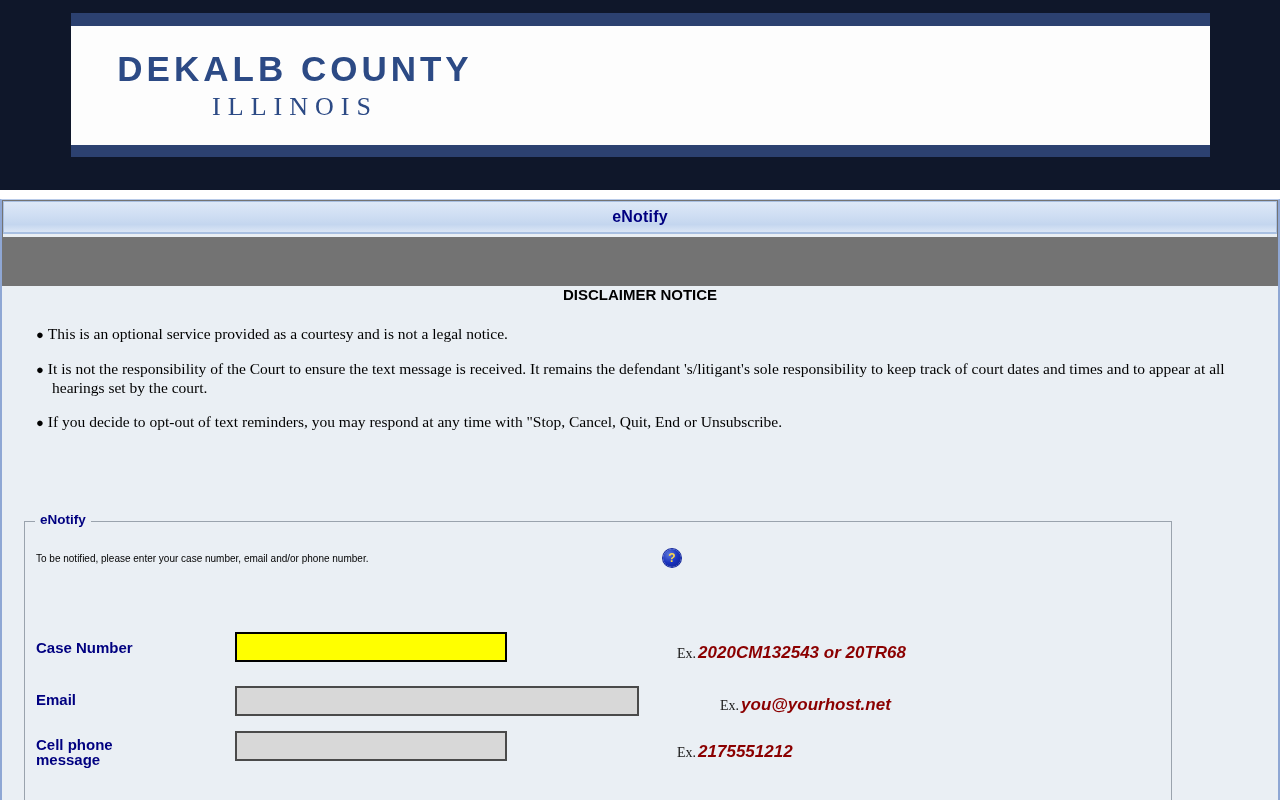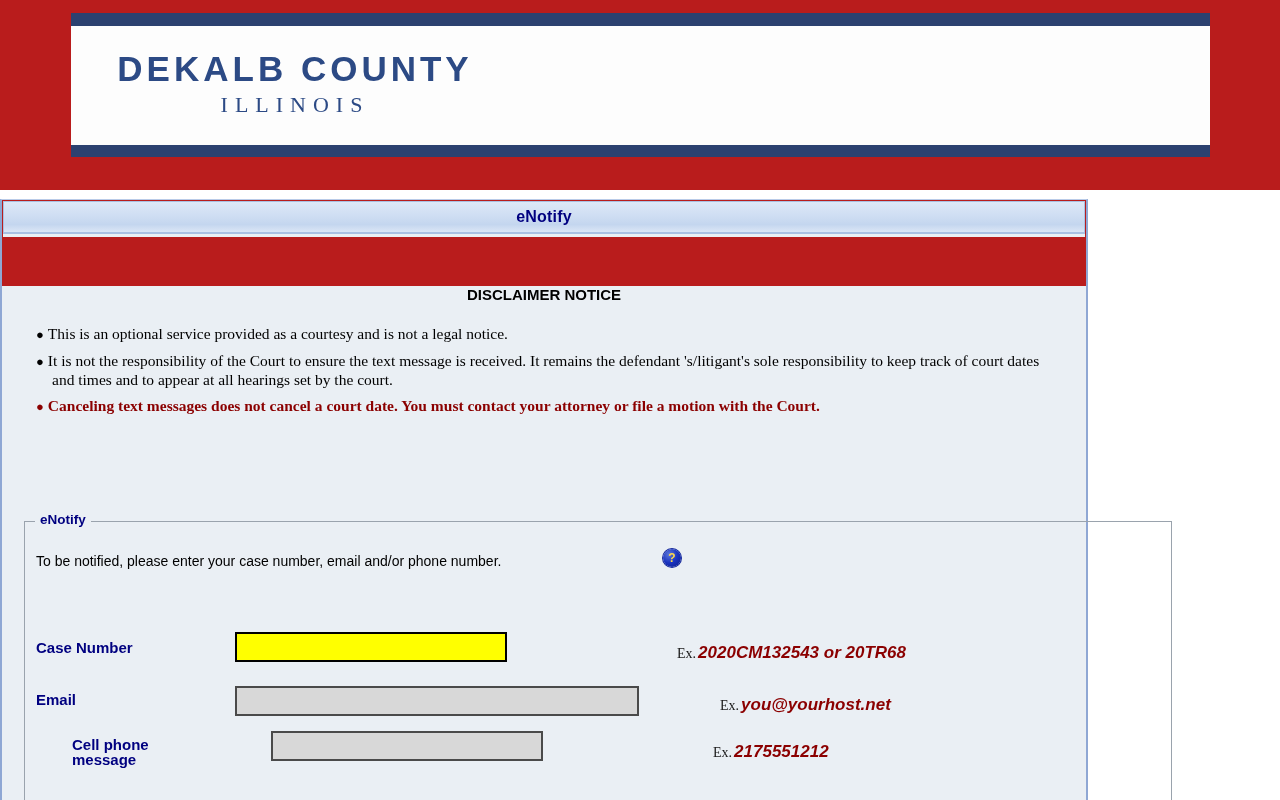--- a/index.html
+++ b/index.html
@@ -9,21 +9,21 @@
     height: 800px;
     overflow: hidden;
     background: #ffffff;
     font-family: "Liberation Sans", sans-serif;
   }
 
   
   #banner-area {
     width: 1280px;
     height: 190px;
-    background: #b91c1c;
+    background: #0f172a;
     position: relative;
   }
   #banner {
     position: absolute;
     left: 71px;
     top: 13px;
     width: 1139px;
     height: 144px;
     background: #fdfdfd;
   }
@@ -54,39 +54,39 @@
     font-family: "Liberation Sans", sans-serif;
     font-weight: bold;
     font-size: 35px;
     letter-spacing: 4px;
     color: #2c4a85;
     line-height: 1.05;
     white-space: nowrap;
   }
   #logo-line2 {
     font-family: "Liberation Serif", serif;
-    font-size: 22px;
+    font-size: 26px;
     letter-spacing: 7px;
     color: #2c4a85;
     margin-top: 4px;
     white-space: nowrap;
   }
 
   
   #page-frame {
     position: absolute;
     left: 0;
     top: 199px;
-    width: 1088px;
+    width: 1280px;
     height: 601px;
     box-sizing: border-box;
     border-left: 2px solid #8fa7d4;
     border-right: 2px solid #8fa7d4;
     border-top: 1px solid #b9cbe8;
-    background: #b91c1c;
+    background: #737373;
   }
 
   
   #title-bar {
     position: relative;
     height: 32px;
     box-sizing: border-box;
     margin: 1px 1px 0 1px;
     border: 1px solid #a9c0e2;
     background: linear-gradient(to bottom, #dde8f7 0%, #cfdef3 45%, #c4d6ef 75%, #dbe6f6 100%);
@@ -130,21 +130,21 @@
     padding: 0;
     list-style: none;
     font-family: "Liberation Serif", serif;
     font-size: 15.5px;
     color: #000000;
     line-height: 18px;
   }
   #disclaimer-list li {
     padding-left: 16px;
     text-indent: -16px;
-    margin: 8px 30px 0 34px;
+    margin: 16px 30px 0 34px;
   }
   #disclaimer-list li.warn {
     color: #8b0000;
     font-weight: bold;
   }
   #disclaimer-list li .bullet {
     font-size: 13px;
     padding-right: 4px;
   }
 
@@ -175,21 +175,21 @@
   #instruction-row {
     position: absolute;
     left: 11px;
     top: 31px;
     width: 1120px;
     display: flex;
     align-items: center;
   }
   #instruction-text {
     font-family: "Liberation Sans", sans-serif;
-    font-size: 14px;
+    font-size: 10px;
     color: #000000;
   }
   #help-icon {
     position: absolute;
     left: 627px;
     top: -4px;
     width: 18px;
     height: 18px;
     border-radius: 50%;
     background: radial-gradient(circle at 34% 30%, #5b76d8 0%, #1b34c0 48%, #0a1c86 100%);
@@ -253,21 +253,21 @@
     font-family: Liberation Sans, sans-serif;
     font-size: 17px;
     font-weight: bold;
     font-style: italic;
     color: #8b0000;
     padding-left: 2px;
   }
 
   #row-case { top: 118px; }
   #row-email { top: 170px; }
-  #row-cell { top: 215px; margin-left: 36px; }
+  #row-cell { top: 215px; }
 
   #case-input  { left: 199px; top: -8px; width: 272px; height: 30px; }
   #email-input { left: 199px; top: -6px; width: 404px; height: 30px; }
   #cell-input  { left: 199px; top: -6px; width: 272px; height: 30px; }
 
   #case-ex  { left: 641px; top: 3px; }
   #email-ex { left: 641px; top: 3px; margin-left: 43px; }
   #cell-ex  { left: 641px; top: 5px; }
 </style>
 </head>
@@ -291,21 +291,21 @@
   </div>
   <div id="title-underline"></div>
 
   <div id="content">
 
     <div id="disclaimer-title">DISCLAIMER NOTICE</div>
 
     <ul id="disclaimer-list">
       <li><span class="bullet">●</span><span>This is an optional service provided as a courtesy and is not a legal notice.</span></li>
       <li><span class="bullet">●</span><span>It is not the responsibility of the Court to ensure the text message is received. It remains the defendant 's/litigant's sole responsibility to keep track of court dates and times and to appear at all hearings set by the court.</span></li>
-      <li class="warn"><span class="bullet">●</span><span>Canceling text messages does not cancel a court date. You must contact your attorney or file a motion with the Court.</span></li>
+      <li><span class="bullet">●</span><span>If you decide to opt-out of text reminders, you may respond at any time with "Stop, Cancel, Quit, End or Unsubscribe.</span></li>
     </ul>
 
     <div id="enotify-fieldset">
 
       <div id="enotify-legend">eNotify</div>
 
       <div id="instruction-row">
         <span id="instruction-text">To be notified, please enter your case number, email and/or phone number.</span>
         <div id="help-icon">
           <span>?</span>

